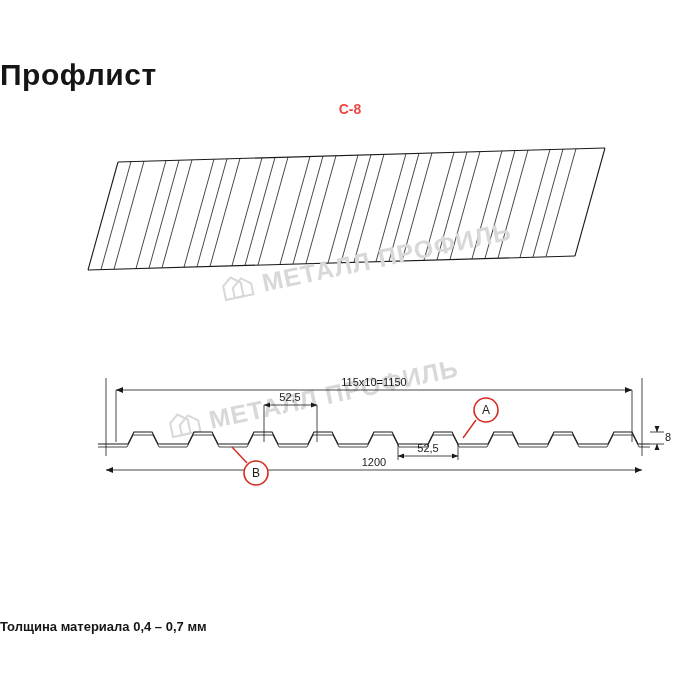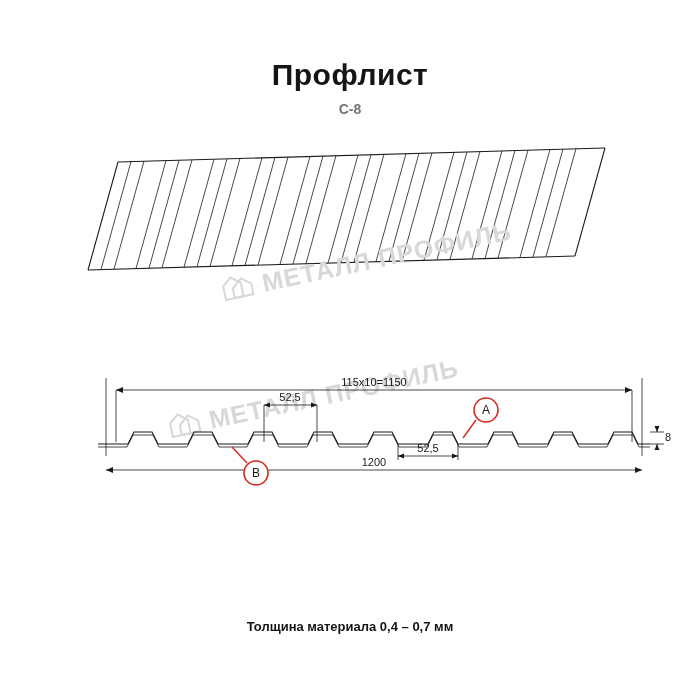--- a/index.html
+++ b/index.html
@@ -17,42 +17,41 @@
   }
   .page {
     position: absolute;
     inset: 0;
   }
   .title {
     position: absolute;
     top: 58px;
     left: 0;
     width: 700px;
-    text-align: center;
+    text-align: left;
     font-size: 30px;
     font-weight: bold;
     letter-spacing: 0.5px;
     color: #151515;
   }
   .subtitle {
     position: absolute;
     top: 101px;
     left: 0;
     width: 700px;
     text-align: center;
     font-size: 14px;
     font-weight: bold;
-    color: #737373;
+    color: #ef4444;
   }
   .footer-note {
     position: absolute;
     top: 619px;
     left: 0;
     width: 700px;
-    text-align: center;
     font-size: 13px;
     font-weight: bold;
     color: #151515;
   }
   .iso-view {
     position: absolute;
     top: 130px;
     left: 60px;
     width: 580px;
     height: 190px;

